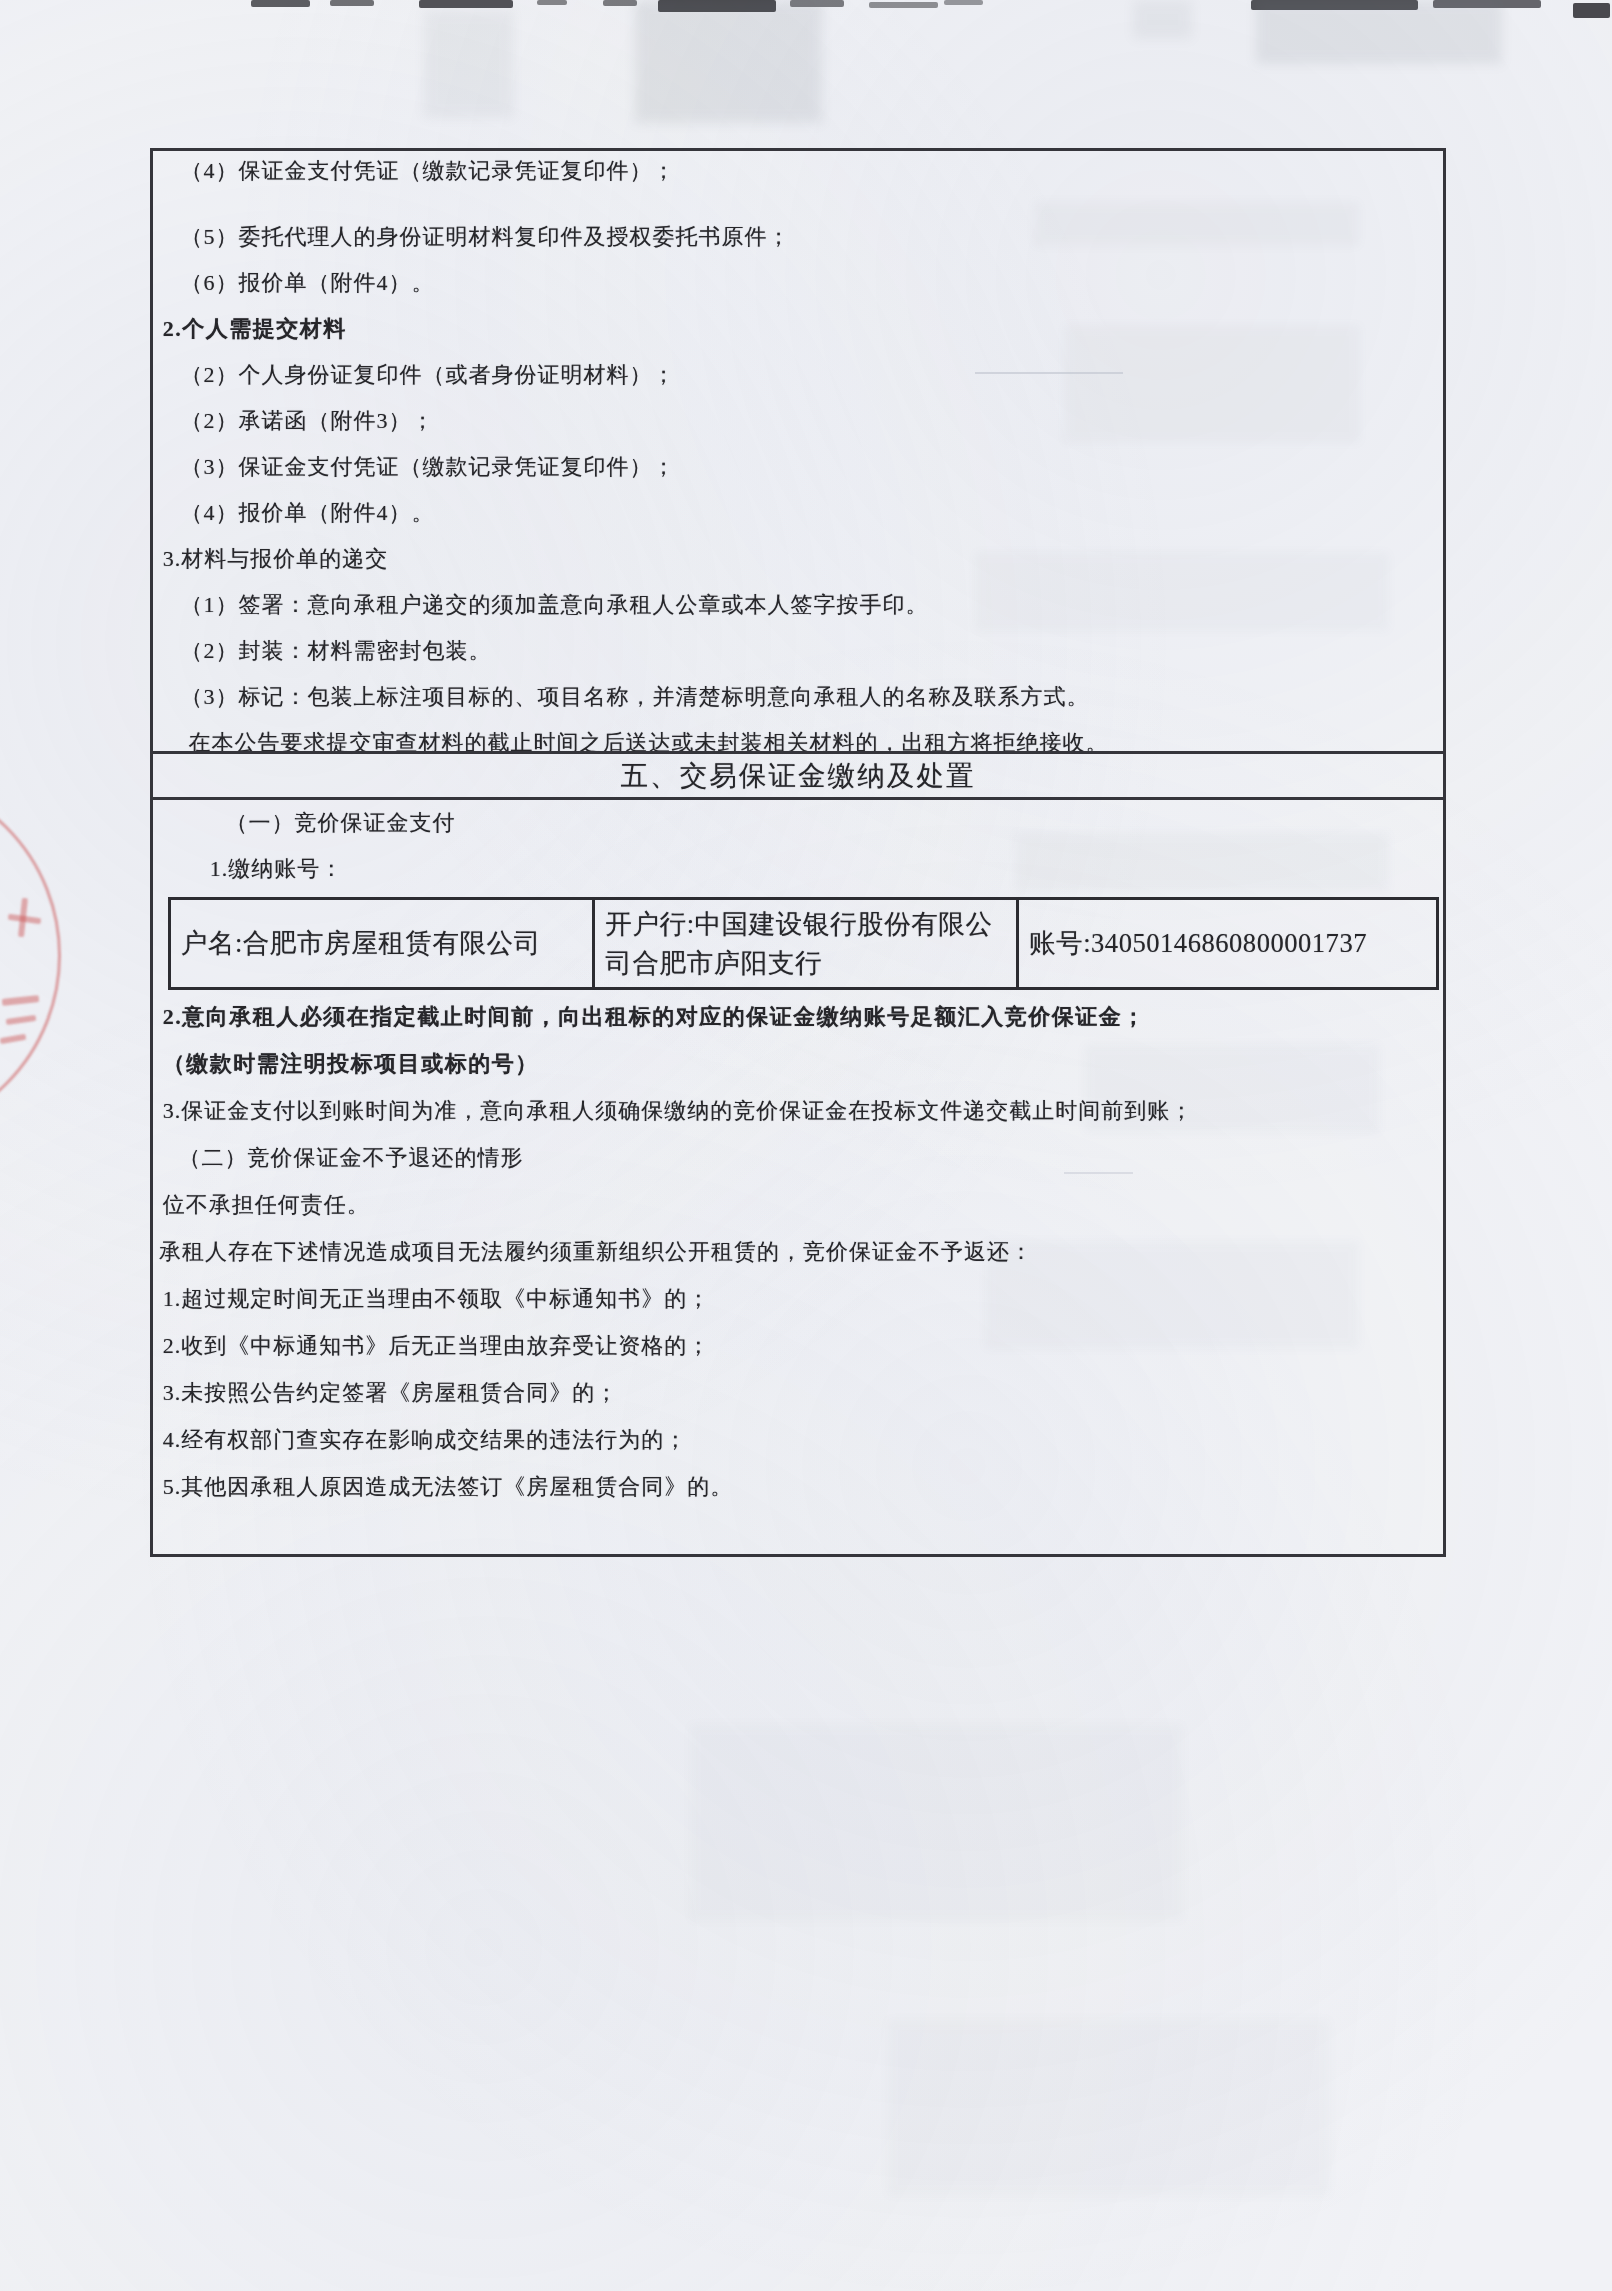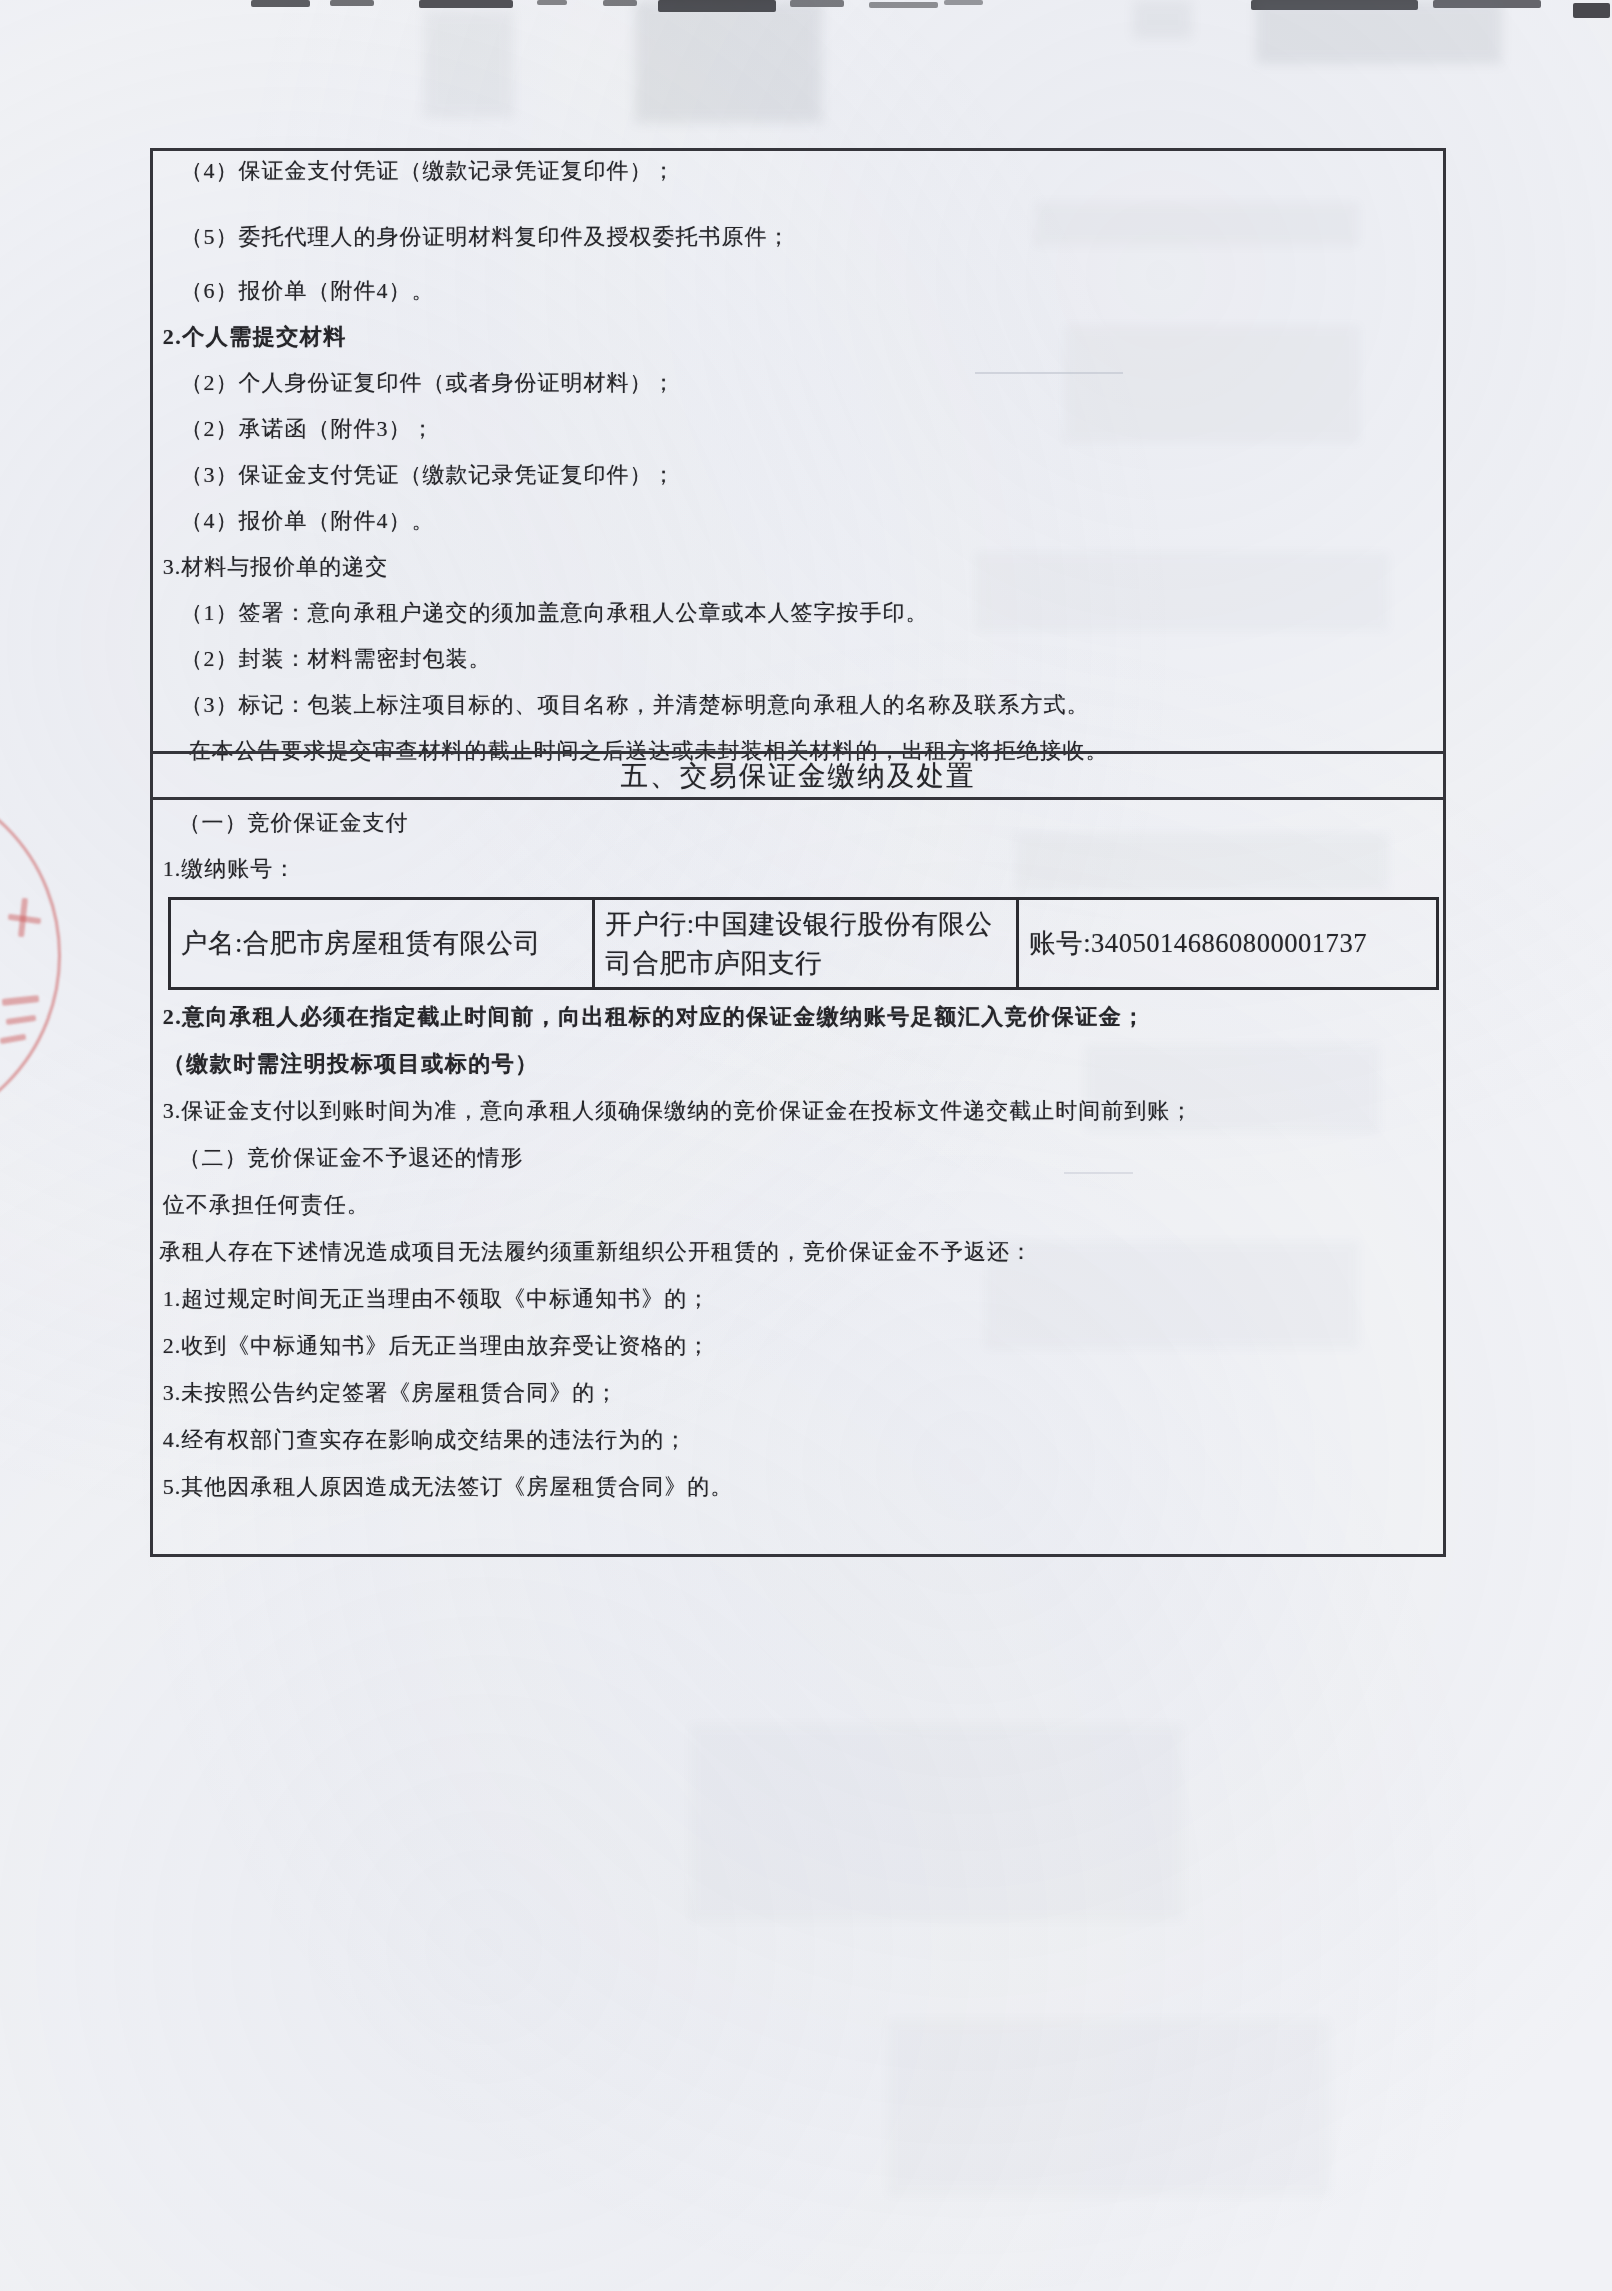--- a/index.html
+++ b/index.html
@@ -25,21 +25,21 @@
   }
   .tline{
     display:flex;align-items:center;white-space:nowrap;
     font-size:22px;letter-spacing:1px;
     text-shadow:0 0 1px rgba(25,25,30,.45);
   }
   .tline.bold{font-weight:bold;letter-spacing:1.5px;}
   .lines-a{position:absolute;left:5.9px;right:5.9px;top:-3px;}
   .lines-a .tline{height:46px;}
   .lines-b{position:absolute;left:5.9px;right:5.9px;top:649px;}
-  .lines-b .tline{height:46px;}
+  .lines-b .tline{height:46px;margin-left:47px;}
   .lines-c{position:absolute;left:5.9px;right:5.9px;top:842px;}
   .lines-c .tline{height:47px;}
 
   .section-header{
     position:absolute;left:0;right:0;top:600px;height:49px;
     border-top:3.9px solid #35353b;border-bottom:3px solid #35353b;
     box-sizing:border-box;display:flex;align-items:center;justify-content:center;
     font-size:27.6px;letter-spacing:2px;text-shadow:0 0 1px rgba(25,25,30,.45);
   }
 
@@ -116,21 +116,21 @@
   <div class="stamp-frag sf2"></div>
   <div class="stamp-frag sf3"></div>
   <div class="stamp-frag sf4"></div>
   <div class="stamp-frag sf5"></div>
 
   <div class="outer">
 
     <div class="lines-a">
         <div class="tline" style="padding-left: 21.7px;">（4）保证金支付凭证（缴款记录凭证复印件）；</div>
         <div class="tline" style="padding-left: 21.7px; margin-top: 20px;">（5）委托代理人的身份证明材料复印件及授权委托书原件；</div>
-        <div class="tline" style="padding-left: 21.7px; margin-top: 8px;">（6）报价单（附件4）。</div>
+        <div class="tline" style="padding-left: 21.7px;">（6）报价单（附件4）。</div>
         <div class="tline bold" style="padding-left: 3.9px;">2.个人需提交材料</div>
         <div class="tline" style="padding-left: 21.7px;">（2）个人身份证复印件（或者身份证明材料）；</div>
         <div class="tline" style="padding-left: 21.7px;">（2）承诺函（附件3）；</div>
         <div class="tline" style="padding-left: 21.7px;">（3）保证金支付凭证（缴款记录凭证复印件）；</div>
         <div class="tline" style="padding-left: 21.7px;">（4）报价单（附件4）。</div>
         <div class="tline" style="padding-left: 3.9px;">3.材料与报价单的递交</div>
         <div class="tline" style="padding-left: 21.7px;">（1）签署：意向承租户递交的须加盖意向承租人公章或本人签字按手印。</div>
         <div class="tline" style="padding-left: 21.7px;">（2）封装：材料需密封包装。</div>
         <div class="tline" style="padding-left: 21.7px;">（3）标记：包装上标注项目标的、项目名称，并清楚标明意向承租人的名称及联系方式。</div>
         <div class="tline" style="padding-left: 29.6px;">在本公告要求提交审查材料的截止时间之后送达或未封装相关材料的，出租方将拒绝接收。</div>

